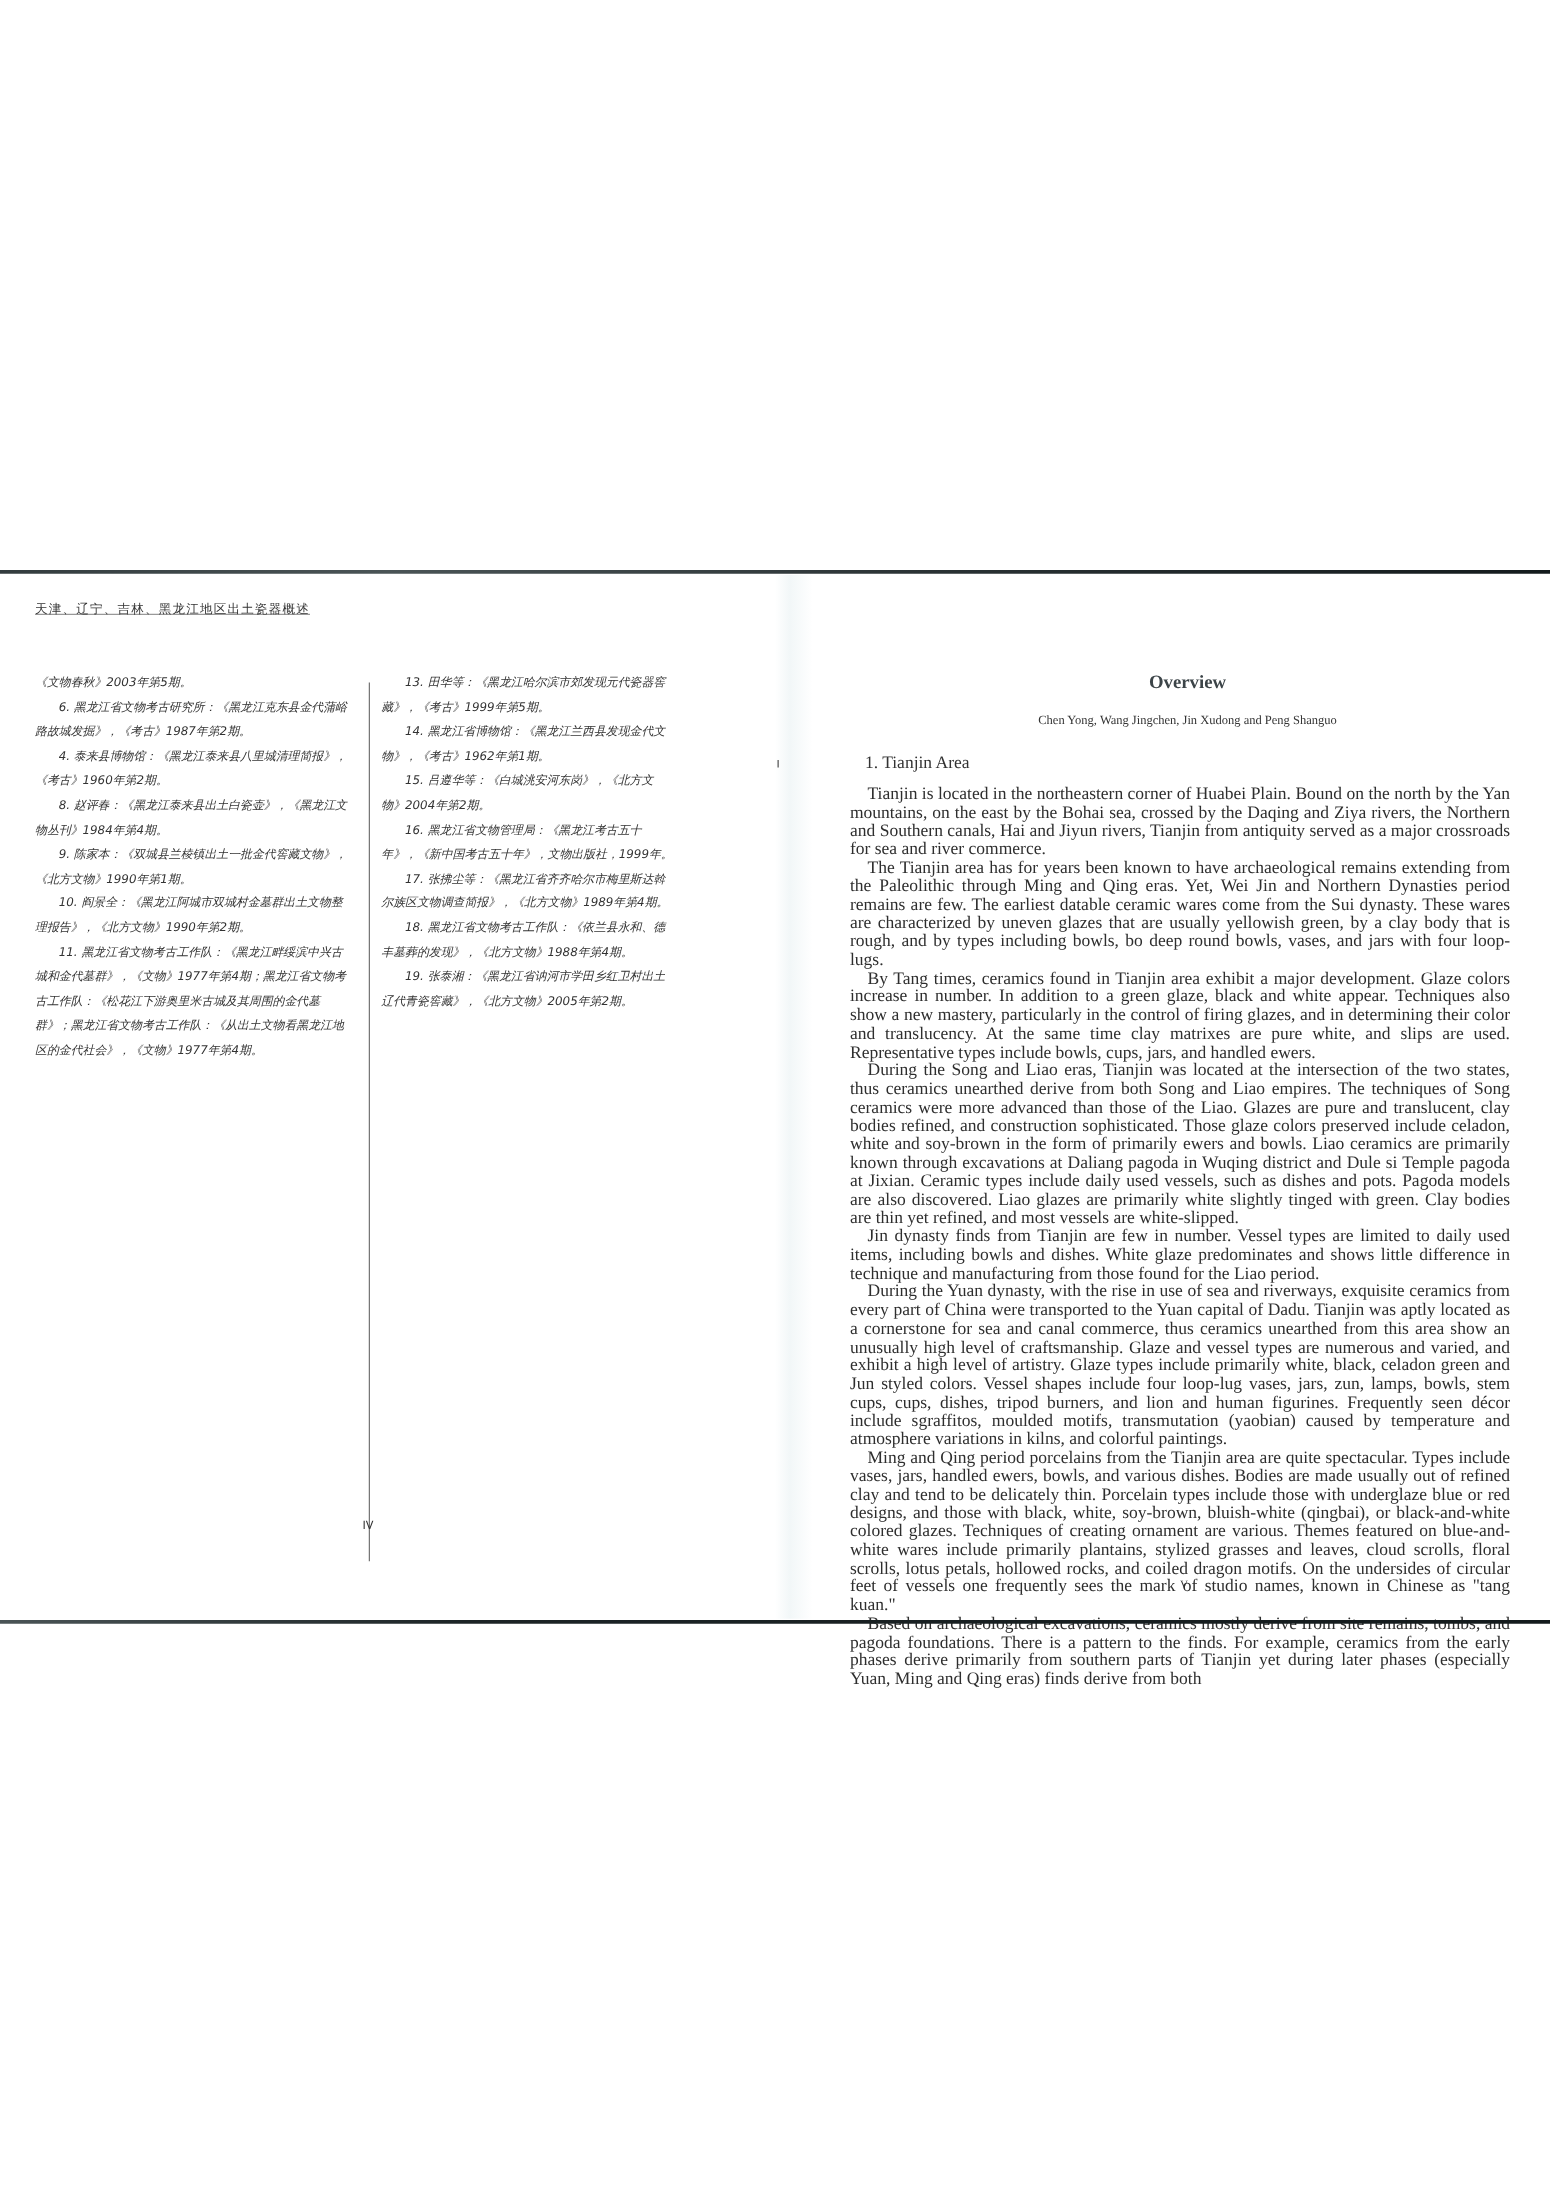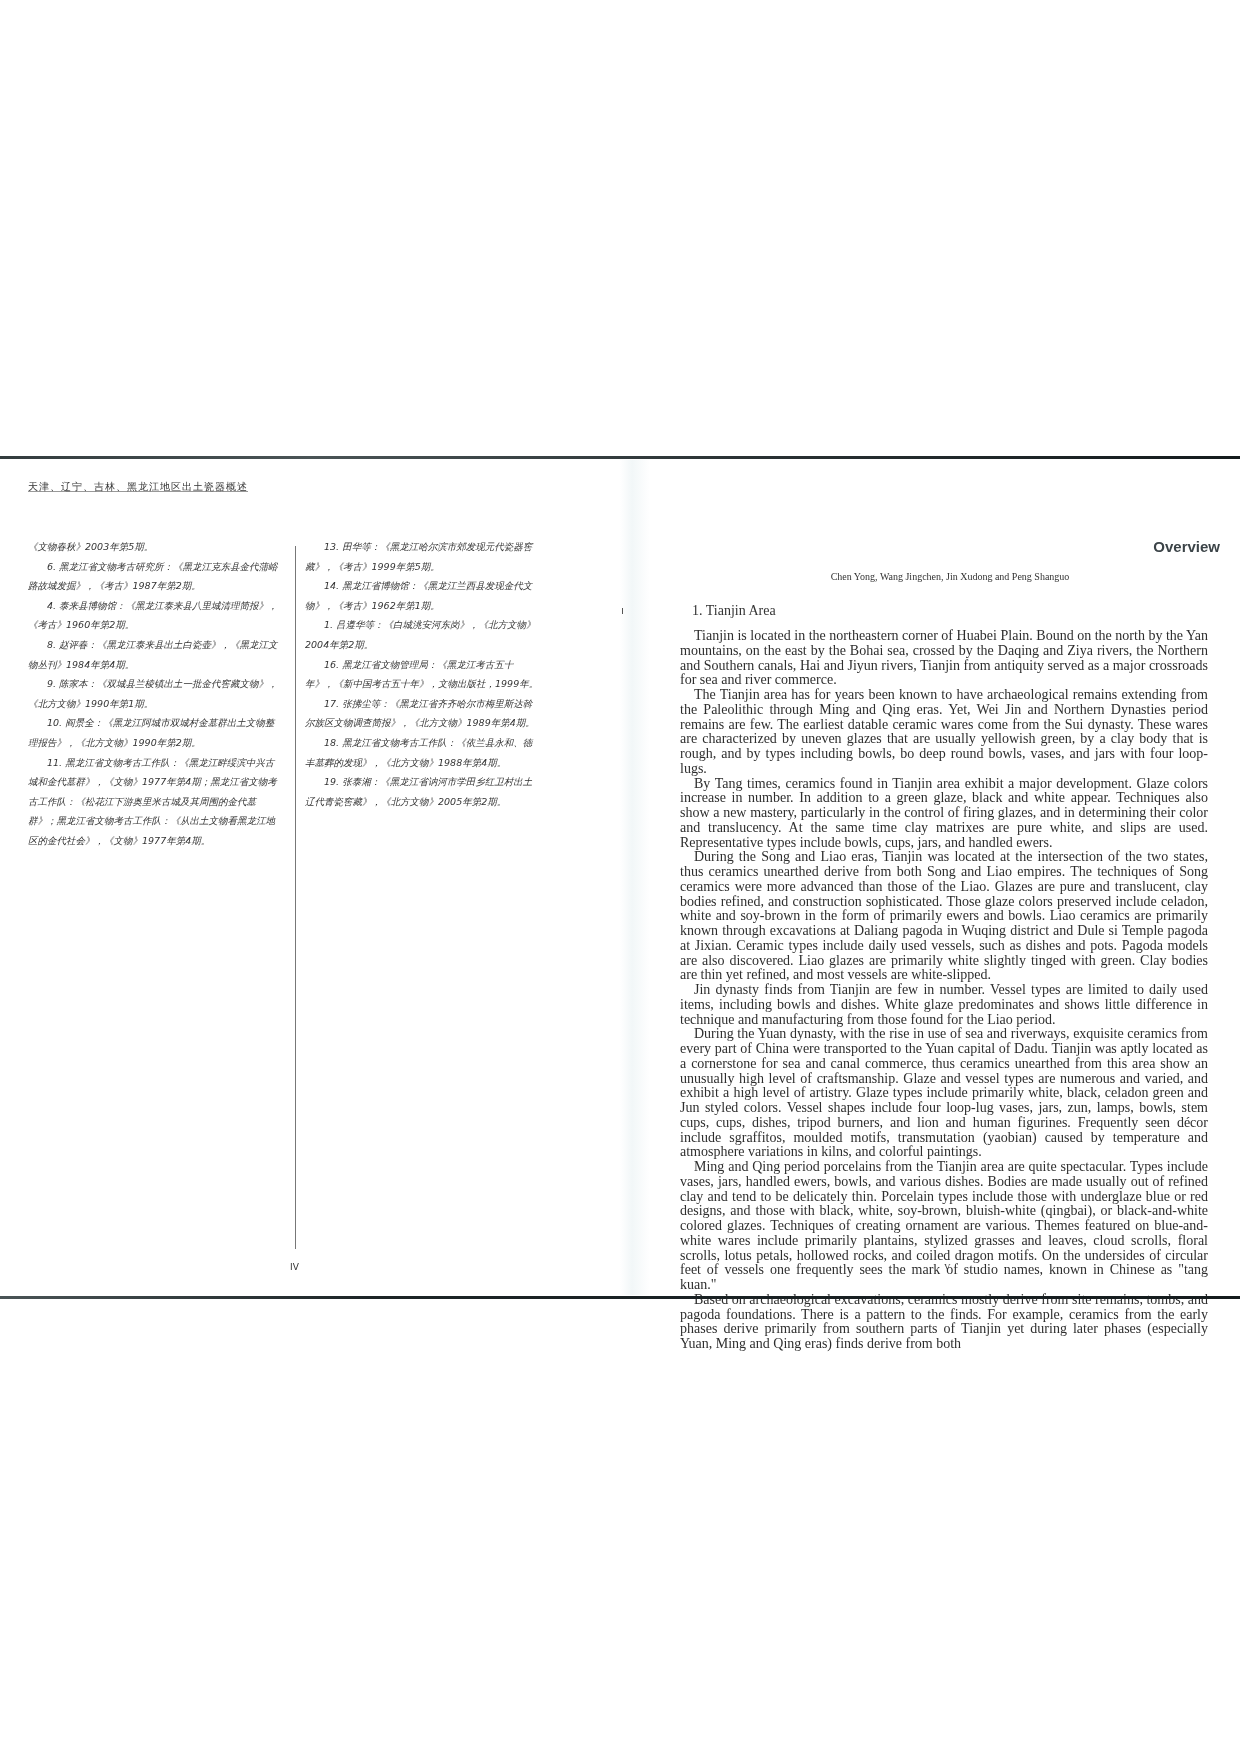--- a/index.html
+++ b/index.html
@@ -11,25 +11,25 @@
 
   
   .running-head { position:absolute; left:28px; top:480px; font-size:10px; letter-spacing:1px; color:#333; text-decoration:underline; text-decoration-color:#999; }
   .col { position:absolute; font-family:"DejaVu Sans", sans-serif; font-size:9.5px; line-height:19.6px; color:#333; }
   .col.left { left:28px; top:537px; width:250px; }
   .col.mid { left:305px; top:537px; width:235px; }
   .col p { margin:0;font-style:italic; }
   .col .cont { text-indent:0; }
   .col .note { text-indent:2em; }
   .col-divider { position:absolute; left:295px; top:546px; width:1px; height:703px; background:#777; }
-  .left-folio { position:absolute; left:290px; top:1262px; font-size:9px; color:#333; font-family:"DejaVu Sans", sans-serif; }
+  .left-folio { position:absolute; left:290px; top:1216px; font-size:9px; color:#333; font-family:"DejaVu Sans", sans-serif; }
   .gutter-mark { position:absolute; left:622px; top:608px; width:1px; height:6px; background:#555; }
 
   
-  .rp-title { position:absolute; left:680px; width:540px; top:538px; text-align:right; font-family:Liberation Sans, sans-serif; font-size:15px; font-weight:bold; color:#3c4448; }
+  .rp-title { position:absolute; left:680px; width:540px; top:538px; text-align:center; font-family:Liberation Serif, serif; font-size:15px; font-weight:bold; color:#3c4448; }
   .rp-authors { position:absolute; left:680px; width:540px; top:571px; text-align:center; font-size:10px; color:#333; font-family:"Liberation Serif", serif; }
   .rp-section { position:absolute; left:692px; top:603px; font-size:14px; color:#333; font-family:"Liberation Serif", serif; }
   .rp-body { position:absolute; left:680px; top:629px; width:528px; font-family:"Liberation Serif", serif; font-size:14px; line-height:14.75px; color:#2e2e2e; text-align:justify; }
   .rp-body p { margin:0; text-indent:14px; }
   .right-folio { position:absolute; left:944px; top:1262px; font-size:9px; color:#333; font-family:"Liberation Serif", serif; }
 </style>
 </head>
 <body>
 
 <div class="rule top"></div>
@@ -47,21 +47,21 @@
     <p class="note">9. 陈家本：《双城县兰棱镇出土一批金代窖藏文物》，《北方文物》1990年第1期。</p>
     <p class="note">10. 阎景全：《黑龙江阿城市双城村金墓群出土文物整理报告》，《北方文物》1990年第2期。</p>
     <p class="note">11. 黑龙江省文物考古工作队：《黑龙江畔绥滨中兴古城和金代墓群》，《文物》1977年第4期；黑龙江省文物考古工作队：《松花江下游奥里米古城及其周围的金代墓群》；黑龙江省文物考古工作队：《从出土文物看黑龙江地区的金代社会》，《文物》1977年第4期。</p>
   </div>
 
   <div class="col-divider"></div>
 
   <div class="col mid">
     <p class="note">13. 田华等：《黑龙江哈尔滨市郊发现元代瓷器窖藏》，《考古》1999年第5期。</p>
     <p class="note">14. 黑龙江省博物馆：《黑龙江兰西县发现金代文物》，《考古》1962年第1期。</p>
-    <p class="note">1. 吕遵华等：《白城洮安河东岗》，《北方文物》2004年第2期。</p>
+    <p class="note">15. 吕遵华等：《白城洮安河东岗》，《北方文物》2004年第2期。</p>
     <p class="note">16. 黑龙江省文物管理局：《黑龙江考古五十年》，《新中国考古五十年》，文物出版社，1999年。</p>
     <p class="note">17. 张拂尘等：《黑龙江省齐齐哈尔市梅里斯达斡尔族区文物调查简报》，《北方文物》1989年第4期。</p>
     <p class="note">18. 黑龙江省文物考古工作队：《依兰县永和、德丰墓葬的发现》，《北方文物》1988年第4期。</p>
     <p class="note">19. 张泰湘：《黑龙江省讷河市学田乡红卫村出土辽代青瓷窖藏》，《北方文物》2005年第2期。</p>
   </div>
 
   <div class="left-folio">IV</div>
 </div>
 
 <div>

